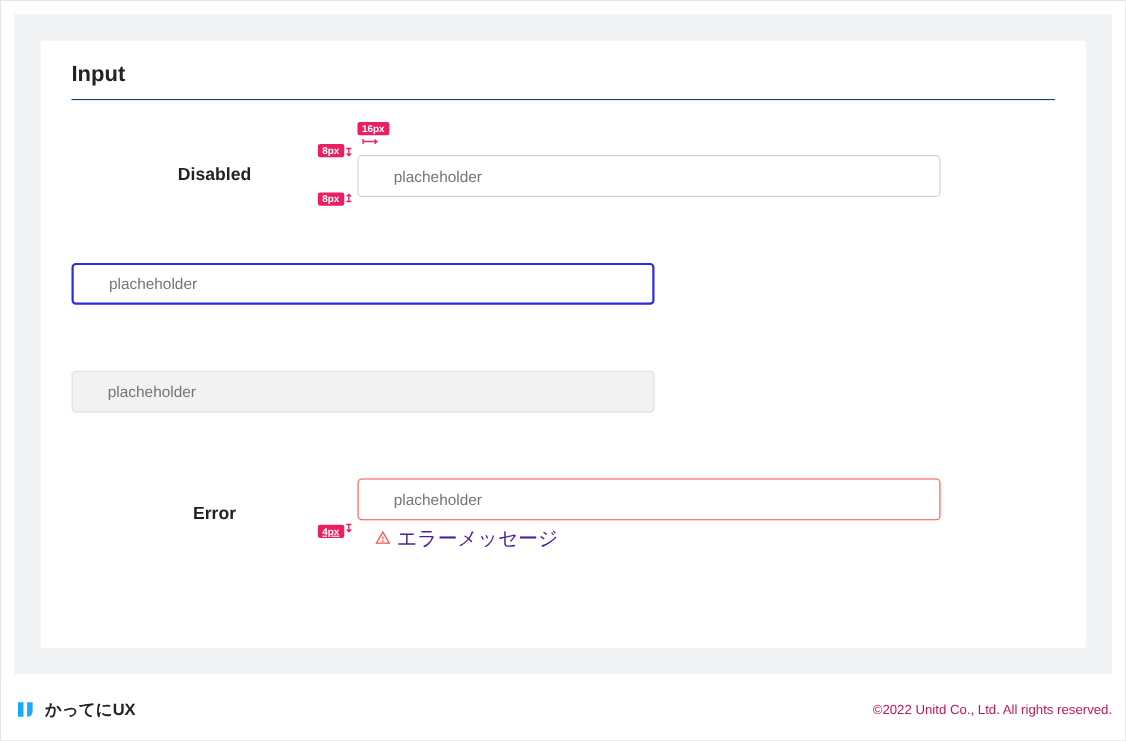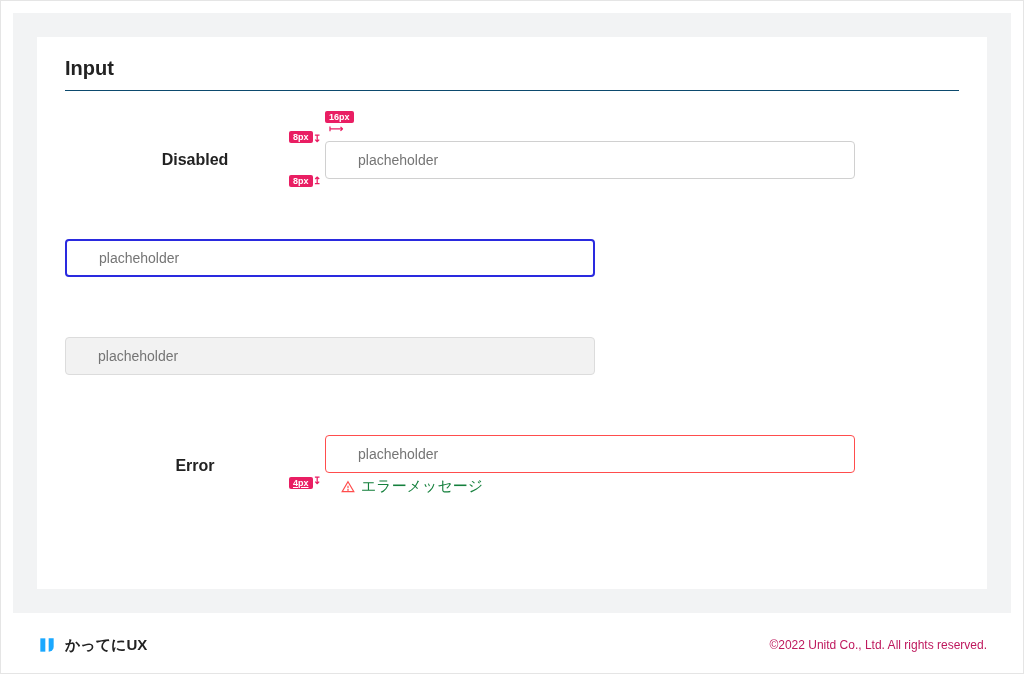--- a/index.html
+++ b/index.html
@@ -70,22 +70,22 @@
     color: #888;
   }
   .input.err {
     border: 1px solid #ff4d4d;
     color: #ff4d4d;
   }
   .error-msg {
     display: flex;
     align-items: center;
     gap: 6px;
-    color: #15803d;
-    font-size: 15px;
+    color: #4c1d95;
+    font-size: 18px;
     margin-top: 4px;
     padding-left: 16px;
   }
   .error-msg svg { flex-shrink: 0; }
 
   
   .tag {
     position: absolute;
     background: #e91e63;
     color: #fff;
@@ -111,21 +111,21 @@
 
   .footer {
     position: absolute;
     bottom: 0;
     left: 0;
     right: 0;
     height: 56px;
     display: flex;
     align-items: center;
     justify-content: space-between;
-    padding: 0 36px;
+    padding: 0 12px;
     background: #fff;
   }
   .brand {
     display: flex;
     align-items: center;
     gap: 8px;
     font-weight: 700;
     font-size: 15px;
     color: #222;
   }

